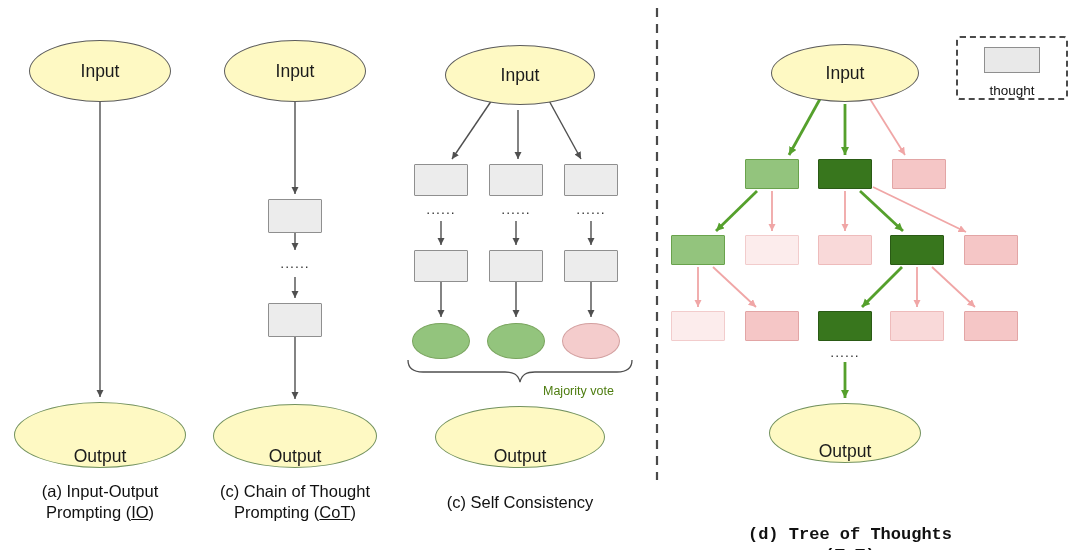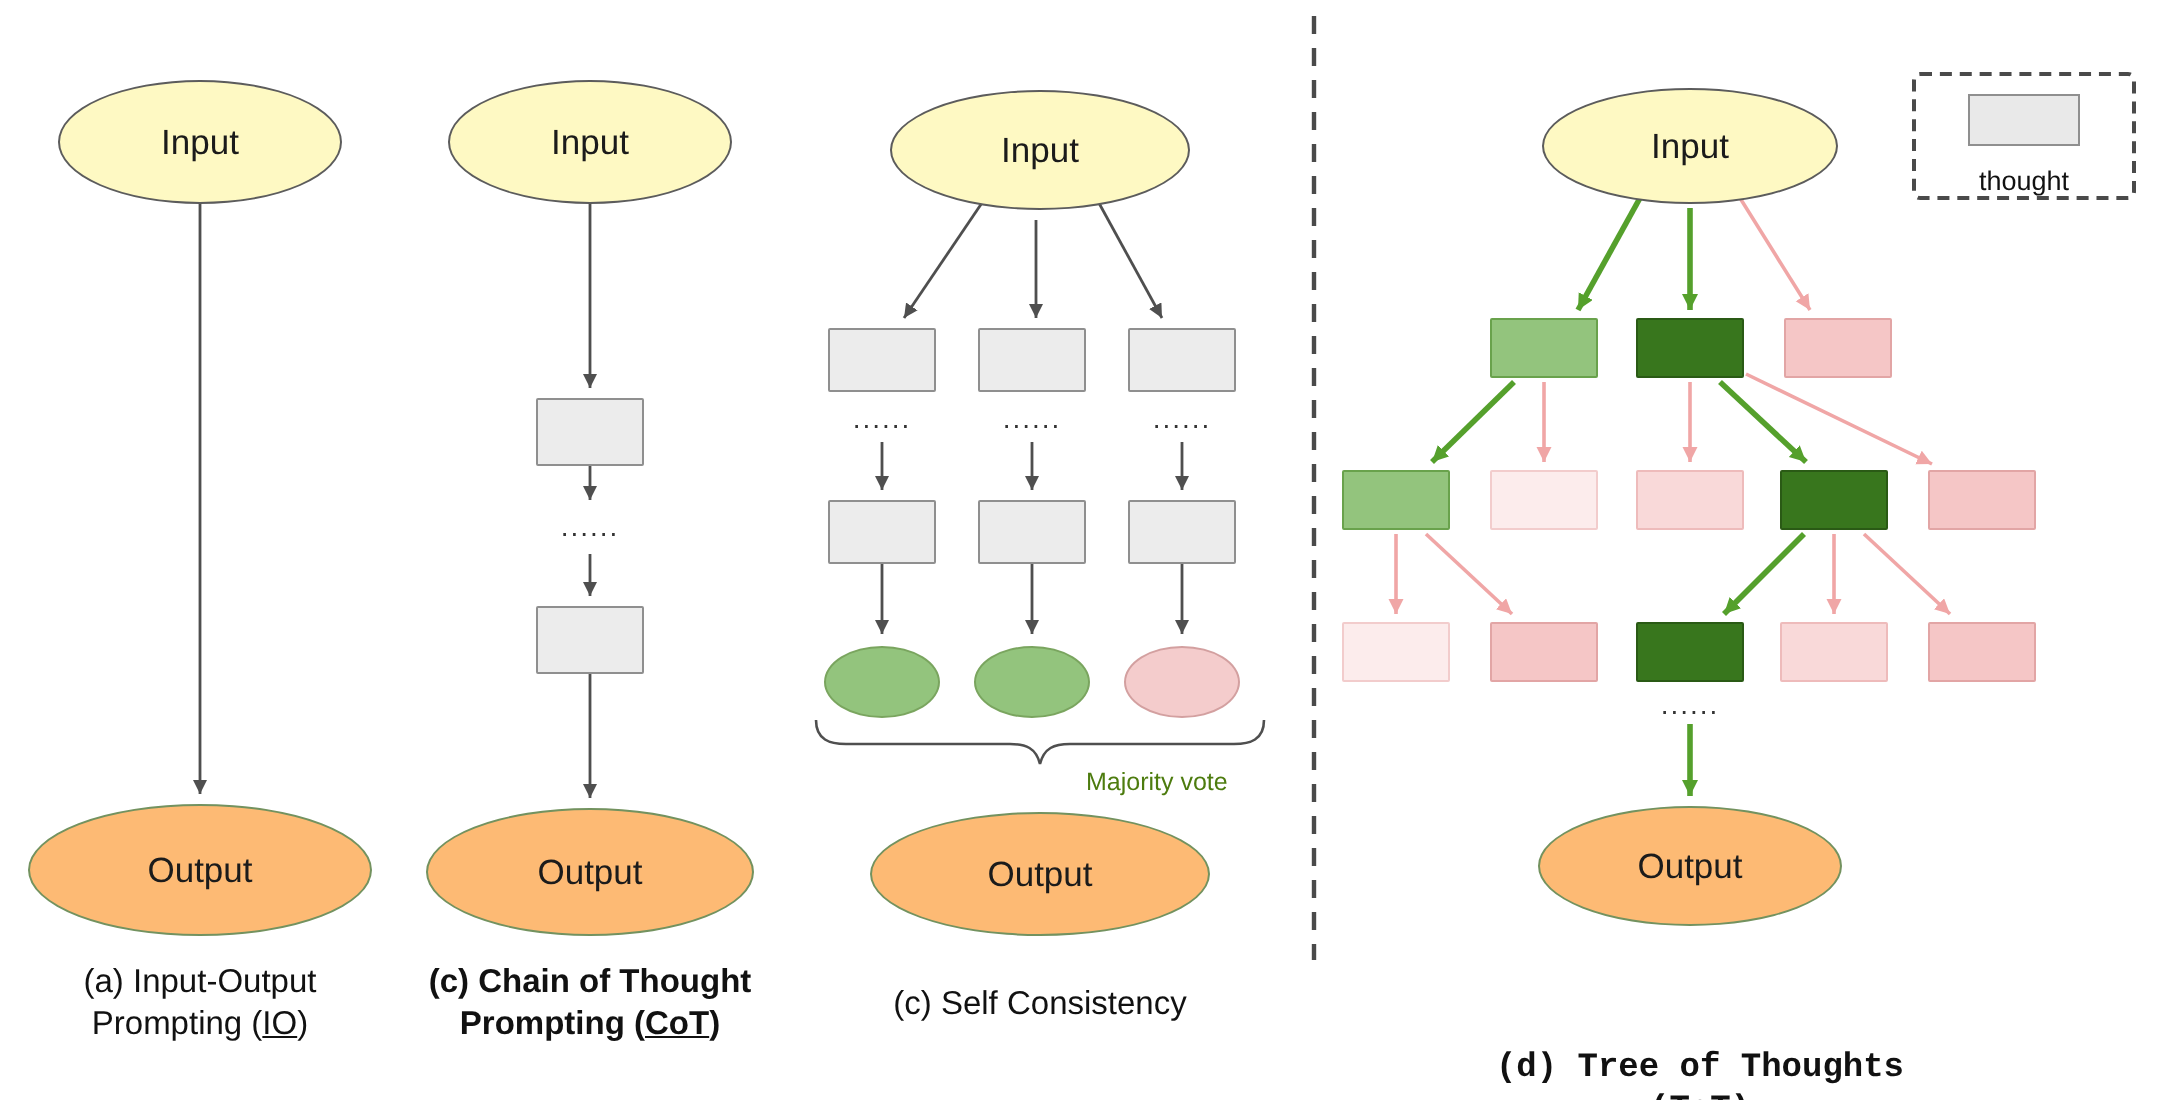--- a/index.html
+++ b/index.html
@@ -1,21 +1,21 @@
 <!DOCTYPE html>
 <html><head>
 <meta charset="utf-8">
 <style>
   * { margin:0; padding:0; box-sizing:border-box; }
   html,body { background:#fff; font-family:"Liberation Sans", sans-serif; }
   .canvas { position:relative; width:1083px; height:550px; background:#fff; overflow:hidden; }
   .layer { position:absolute; inset:0; width:1083px; height:550px; }
   .node { position:absolute; display:flex; align-items:center; justify-content:center; }
   .ellipse { border-radius:50%; border:1.4px solid #5c5c5c; background:#fef9c3; font-size:17.5px; color:#1b1b1b; }
-  .out-ellipse { background:#fdba74; border-color:#73925f; }
+  .out-ellipse { background:#fef9c3; border-color:#73925f;align-items:flex-end; }
   .tbox { position:absolute; background:#ececec; border:1.1px solid #8f8f8f; border-radius:1px; }
   .tb { position:absolute; width:54px; height:30px; border-radius:1px; }
   .c-gmid  { background:#93c47d; border:1.2px solid #69a24c; }
   .c-gdark { background:#38761d; border:1.2px solid #2a5a15; }
   .c-p1 { background:#f5c6c6; border:1.2px solid #e2a5a5; }
   .c-p2 { background:#f9d9d9; border:1.2px solid #eebbbb; }
   .c-p3 { background:#fcecec; border:1.2px solid #f2cccc; }
   .sc-ellipse { position:absolute; width:58px; height:36px; border-radius:50%; }
   .sc-green { background:#93c47d; border:1.3px solid #7aa55f; }
   .sc-pink  { background:#f4cccc; border:1.3px solid #d3a0a0; }
@@ -106,21 +106,21 @@
 
   <div class="node ellipse" style="left:224px; top:40px; width:142px; height:62px;">
     <span>Input</span>
   </div>
   <div class="tbox" style="left:268px; top:199px; width:54px; height:34px;"></div>
   <div class="dots" style="left:295px; top:255px;">......</div>
   <div class="tbox" style="left:268px; top:303px; width:54px; height:34px;"></div>
   <div class="node ellipse out-ellipse" style="left:213px; top:404px; width:164px; height:64px;">
     <span>Output</span>
   </div>
-  <div class="caption" style="left:195px; top:481px; width:200px;font-weight:bold;">
+  <div class="caption" style="left:195px; top:481px; width:200px;">
     <div><span>(c) Chain of Thought</span></div>
     <div><span>Prompting (</span><span class="u">CoT</span><span>)</span></div>
   </div>
 
   <div class="node ellipse" style="left:445px; top:45px; width:150px; height:60px;">
     <span>Input</span>
   </div>
   <div class="tbox" style="left:414px; top:164px; width:54px; height:32px;"></div>
   <div class="tbox" style="left:489px; top:164px; width:54px; height:32px;"></div>
   <div class="tbox" style="left:564px; top:164px; width:54px; height:32px;"></div>

